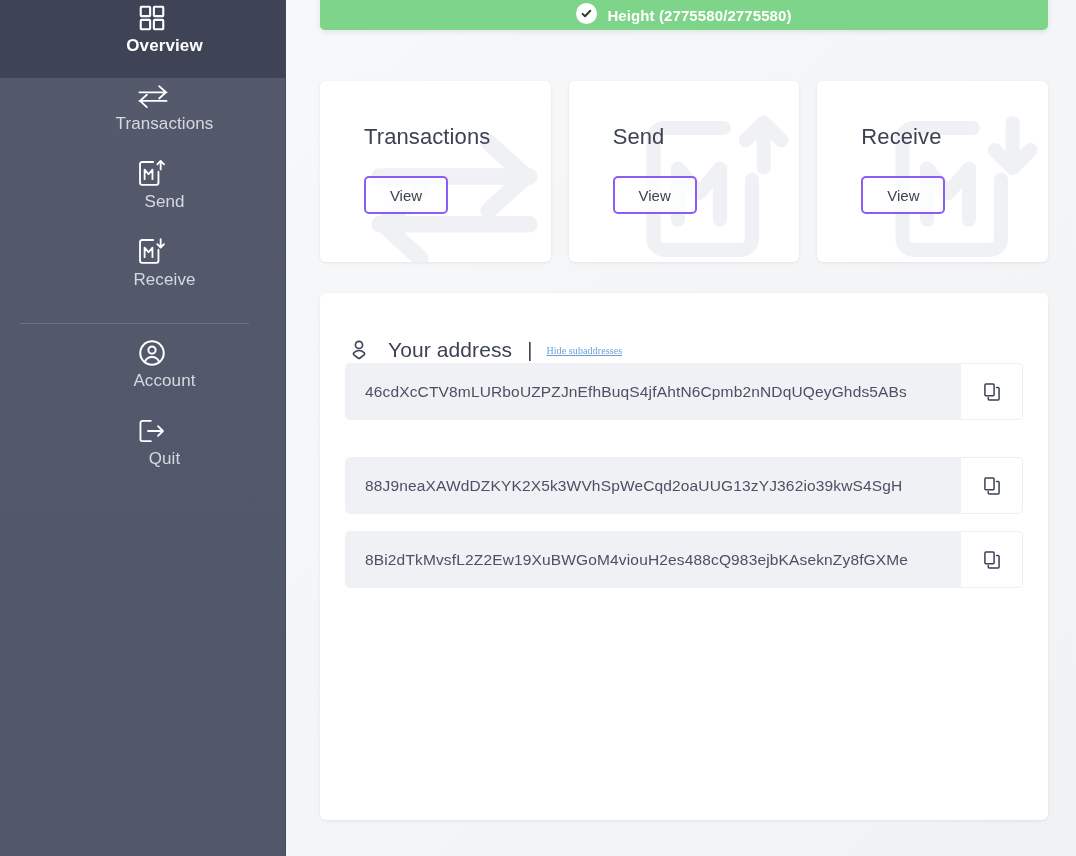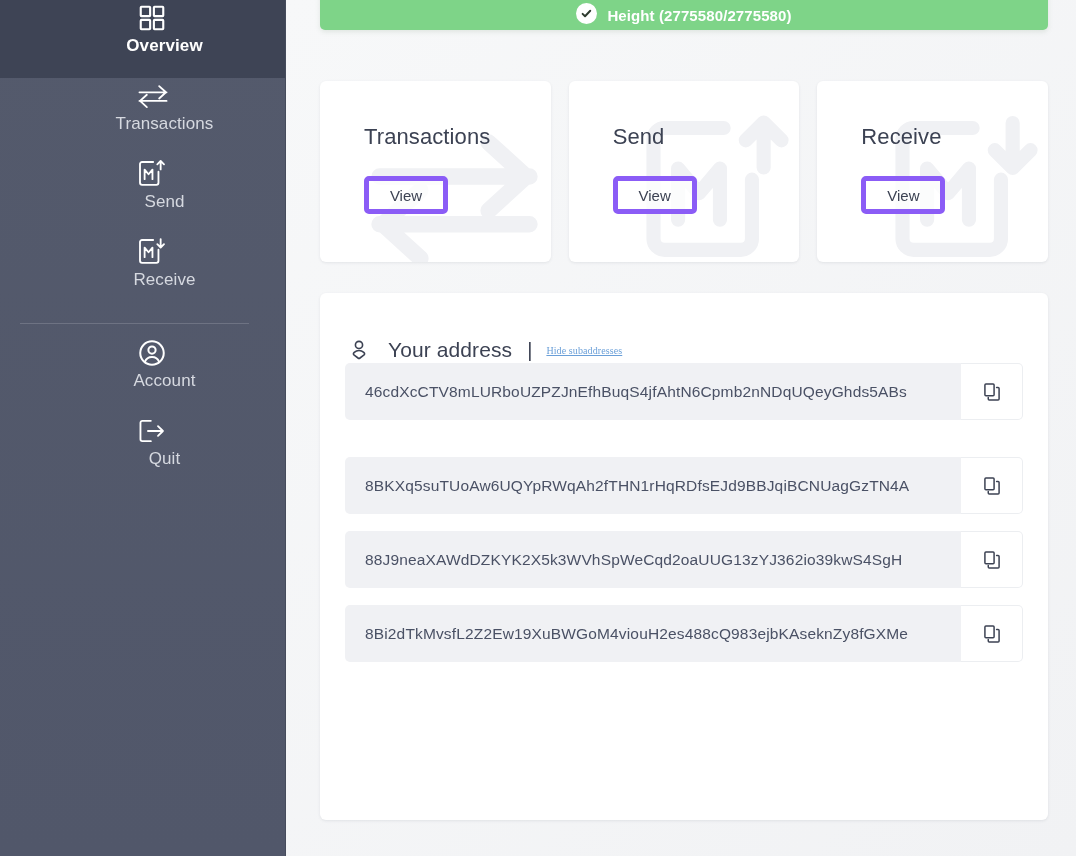--- a/index.html
+++ b/index.html
@@ -146,21 +146,21 @@
     font-size: 22px;
     color: #3c4253;
     letter-spacing: 0.1px;
   }
   .card-btn {
     position: absolute;
     left: 44px;
     top: 95px;
     min-width: 84px;
     height: 38px;
-    border: 5px solid #8b5cf6;
+    border: 2px solid #8b5cf6;
     border-radius: 5px;
     background: rgba(255,255,255,0.75);
     display: flex;
     align-items: center;
     justify-content: center;
     font-size: 15px;
     color: #3c4253;
     cursor: pointer;
     box-sizing: border-box;
   }
@@ -406,60 +406,47 @@
           <div class="copy-btn">
             <span>
               <svg width="20" height="20" viewBox="0 0 24 24" fill="none" stroke="currentColor" stroke-width="1.8" stroke-linejoin="round">
                 <rect x="3.5" y="2.5" width="11" height="14" rx="1.2"></rect>
                 <path d="M17.5 6.5h1.8a1.2 1.2 0 0 1 1.2 1.2v12.6a1.2 1.2 0 0 1-1.2 1.2H8.7a1.2 1.2 0 0 1-1.2-1.2v-1.6" stroke-linecap="round"></path>
               </svg>
             </span>
           </div>
         </div>
 
+
+
         <div class="addr-row">
           <div class="addr-field">
-            <span class="addr-text">8BKXq5suTUoAw6UQYpRWqAh2fTHN1rHqRDfsEJd9BBJqiBCNUagGzTN4A</span>
+            <span class="addr-text">88J9neaXAWdDZKYK2X5k3WVhSpWeCqd2oaUUG13zYJ362io39kwS4SgH</span>
           </div>
           <div class="copy-btn">
             <span>
               <svg width="20" height="20" viewBox="0 0 24 24" fill="none" stroke="currentColor" stroke-width="1.8" stroke-linejoin="round">
                 <rect x="3.5" y="2.5" width="11" height="14" rx="1.2"></rect>
                 <path d="M17.5 6.5h1.8a1.2 1.2 0 0 1 1.2 1.2v12.6a1.2 1.2 0 0 1-1.2 1.2H8.7a1.2 1.2 0 0 1-1.2-1.2v-1.6" stroke-linecap="round"></path>
               </svg>
             </span>
           </div>
         </div>
 
-
         <div class="addr-row">
           <div class="addr-field">
-            <span class="addr-text">88J9neaXAWdDZKYK2X5k3WVhSpWeCqd2oaUUG13zYJ362io39kwS4SgH</span>
+            <span class="addr-text">8Bi2dTkMvsfL2Z2Ew19XuBWGoM4viouH2es488cQ983ejbKAseknZy8fGXMe</span>
           </div>
           <div class="copy-btn">
             <span>
               <svg width="20" height="20" viewBox="0 0 24 24" fill="none" stroke="currentColor" stroke-width="1.8" stroke-linejoin="round">
                 <rect x="3.5" y="2.5" width="11" height="14" rx="1.2"></rect>
                 <path d="M17.5 6.5h1.8a1.2 1.2 0 0 1 1.2 1.2v12.6a1.2 1.2 0 0 1-1.2 1.2H8.7a1.2 1.2 0 0 1-1.2-1.2v-1.6" stroke-linecap="round"></path>
               </svg>
             </span>
           </div>
         </div>
 
-        <div class="addr-row">
-          <div class="addr-field">
-            <span class="addr-text">8Bi2dTkMvsfL2Z2Ew19XuBWGoM4viouH2es488cQ983ejbKAseknZy8fGXMe</span>
-          </div>
-          <div class="copy-btn">
-            <span>
-              <svg width="20" height="20" viewBox="0 0 24 24" fill="none" stroke="currentColor" stroke-width="1.8" stroke-linejoin="round">
-                <rect x="3.5" y="2.5" width="11" height="14" rx="1.2"></rect>
-                <path d="M17.5 6.5h1.8a1.2 1.2 0 0 1 1.2 1.2v12.6a1.2 1.2 0 0 1-1.2 1.2H8.7a1.2 1.2 0 0 1-1.2-1.2v-1.6" stroke-linecap="round"></path>
-              </svg>
-            </span>
-          </div>
-        </div>
-
       </div>
     </div>
 
   </div>
 </div>
 
 </body></html>

